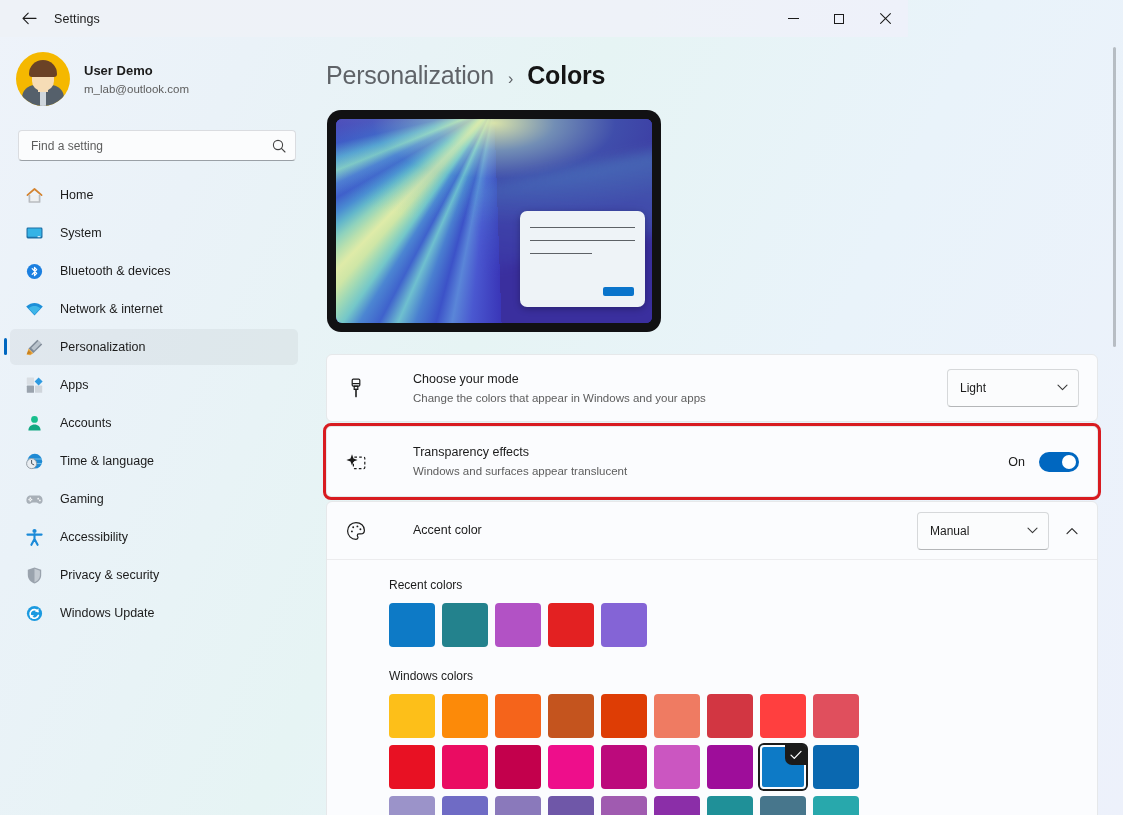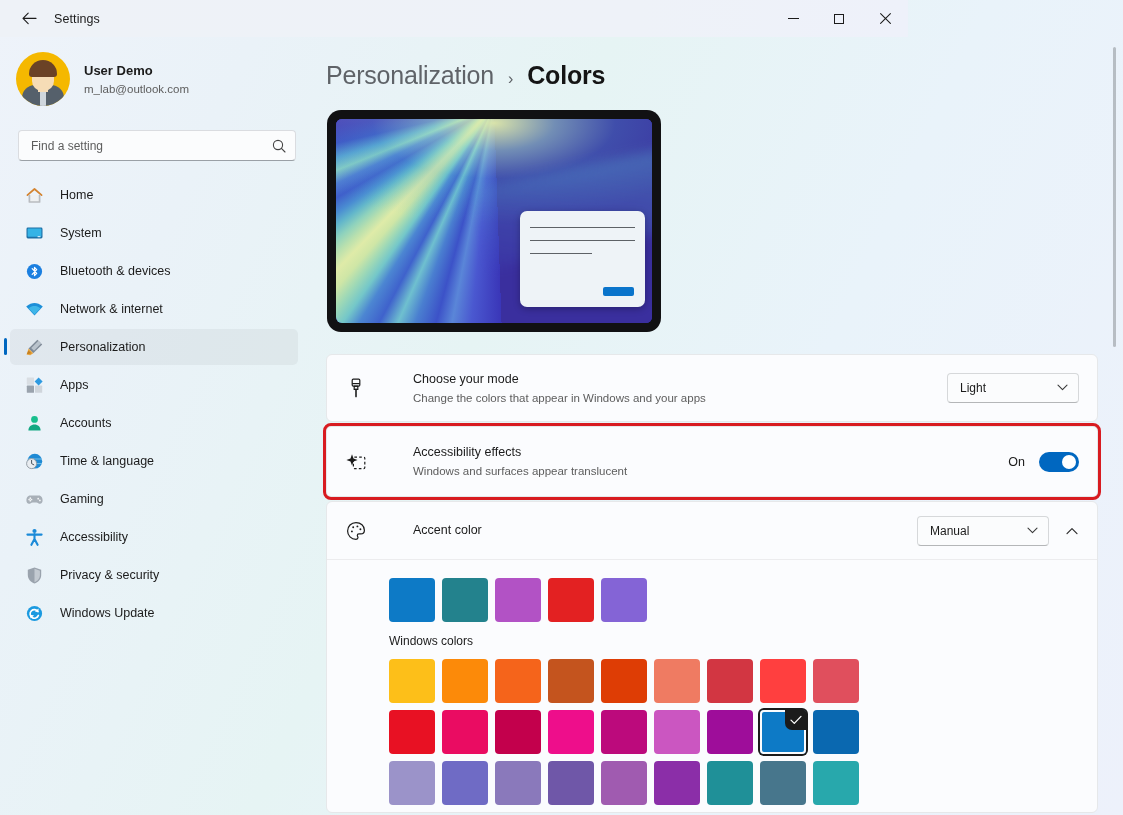--- a/index.html
+++ b/index.html
@@ -294,21 +294,21 @@
     font-size: 11.5px;
     color: #5d5d5d;
     line-height: 16px;
     margin-top: 2px;
   }
   .card-right {
     display: flex; align-items: center;
     flex: 0 0 auto;
   }
   .dropdown {
-    height: 30px;
+    height: 38px;
     min-width: 132px;
     background: #fbfcfd;
     border: 1px solid #d6d8da;
     border-bottom-color: #b4b6b8;
     border-radius: 4px;
     display: flex; align-items: center;
     justify-content: space-between;
     padding: 0 10px 0 12px;
     font-size: 12px;
     color: #1b1b1b;
@@ -398,21 +398,21 @@
   }
   .gsw .check {
     position: absolute;
     top: 0; right: 0;
     width: 21px; height: 20px;
     background: #1b1b1b;
     border-radius: 0 2px 0 7px;
     display: flex; align-items: center; justify-content: center;
   }
   .gsw .check svg { display: block; }
-  .mt22 { margin-top: 12px; }
+  .mt22 { margin-top: 22px; }
 
   
   .scrollbar {
     position: absolute;
     right: 1px; top: 37px;
     width: 14px; height: 778px;
     background: transparent;
   }
   .scroll-thumb {
     position: absolute;
@@ -663,21 +663,21 @@
       </div>
 
       <div class="card highlight" style="min-height:71px;">
         <span class="card-icon">
           <svg width="22" height="22" viewBox="0 0 22 22">
             <path d="M7 3.2 L8.5 7.4 L12.6 8.9 L8.5 10.4 L7 14.6 L5.5 10.4 L1.4 8.9 L5.5 7.4 Z" fill="#1b1b1b"></path>
             <rect x="8.4" y="6.2" width="11.4" height="11.4" rx="1" stroke="#1b1b1b" stroke-width="1.2" fill="none" stroke-dasharray="2.6 2.2"></rect>
           </svg>
         </span>
         <div class="card-texts">
-          <div class="card-title">Accessibility effects</div>
+          <div class="card-title">Transparency effects</div>
           <div class="card-sub">Windows and surfaces appear translucent</div>
         </div>
         <div class="card-right">
           <span class="toggle-label">On</span>
           <div class="toggle">
             <span class="knob"></span>
           </div>
         </div>
       </div>
 
@@ -706,20 +706,21 @@
             </div>
             <div class="expand-btn">
               <svg width="12" height="8" viewBox="0 0 12 8">
                   <path d="M1 6.6 L6 1.6 L11 6.6" stroke="#2b2b2b" stroke-width="1.15" fill="none" stroke-linecap="round" stroke-linejoin="round"></path>
                 </svg>
             </div>
           </div>
         </div>
 
         <div class="accent-body">
+          <div class="sec-label">Recent colors</div>
           <div class="sw-row" id="recent-row">
               <div class="sw" style="background: rgb(13, 122, 198);"></div>
               <div class="sw" style="background: rgb(35, 130, 141);"></div>
               <div class="sw" style="background: rgb(178, 82, 197);"></div>
               <div class="sw" style="background: rgb(227, 33, 34);"></div>
               <div class="sw" style="background: rgb(132, 100, 214);"></div>
             </div>
 
           <div class="sec-label mt22">Windows colors</div>
           <div id="windows-grid">

